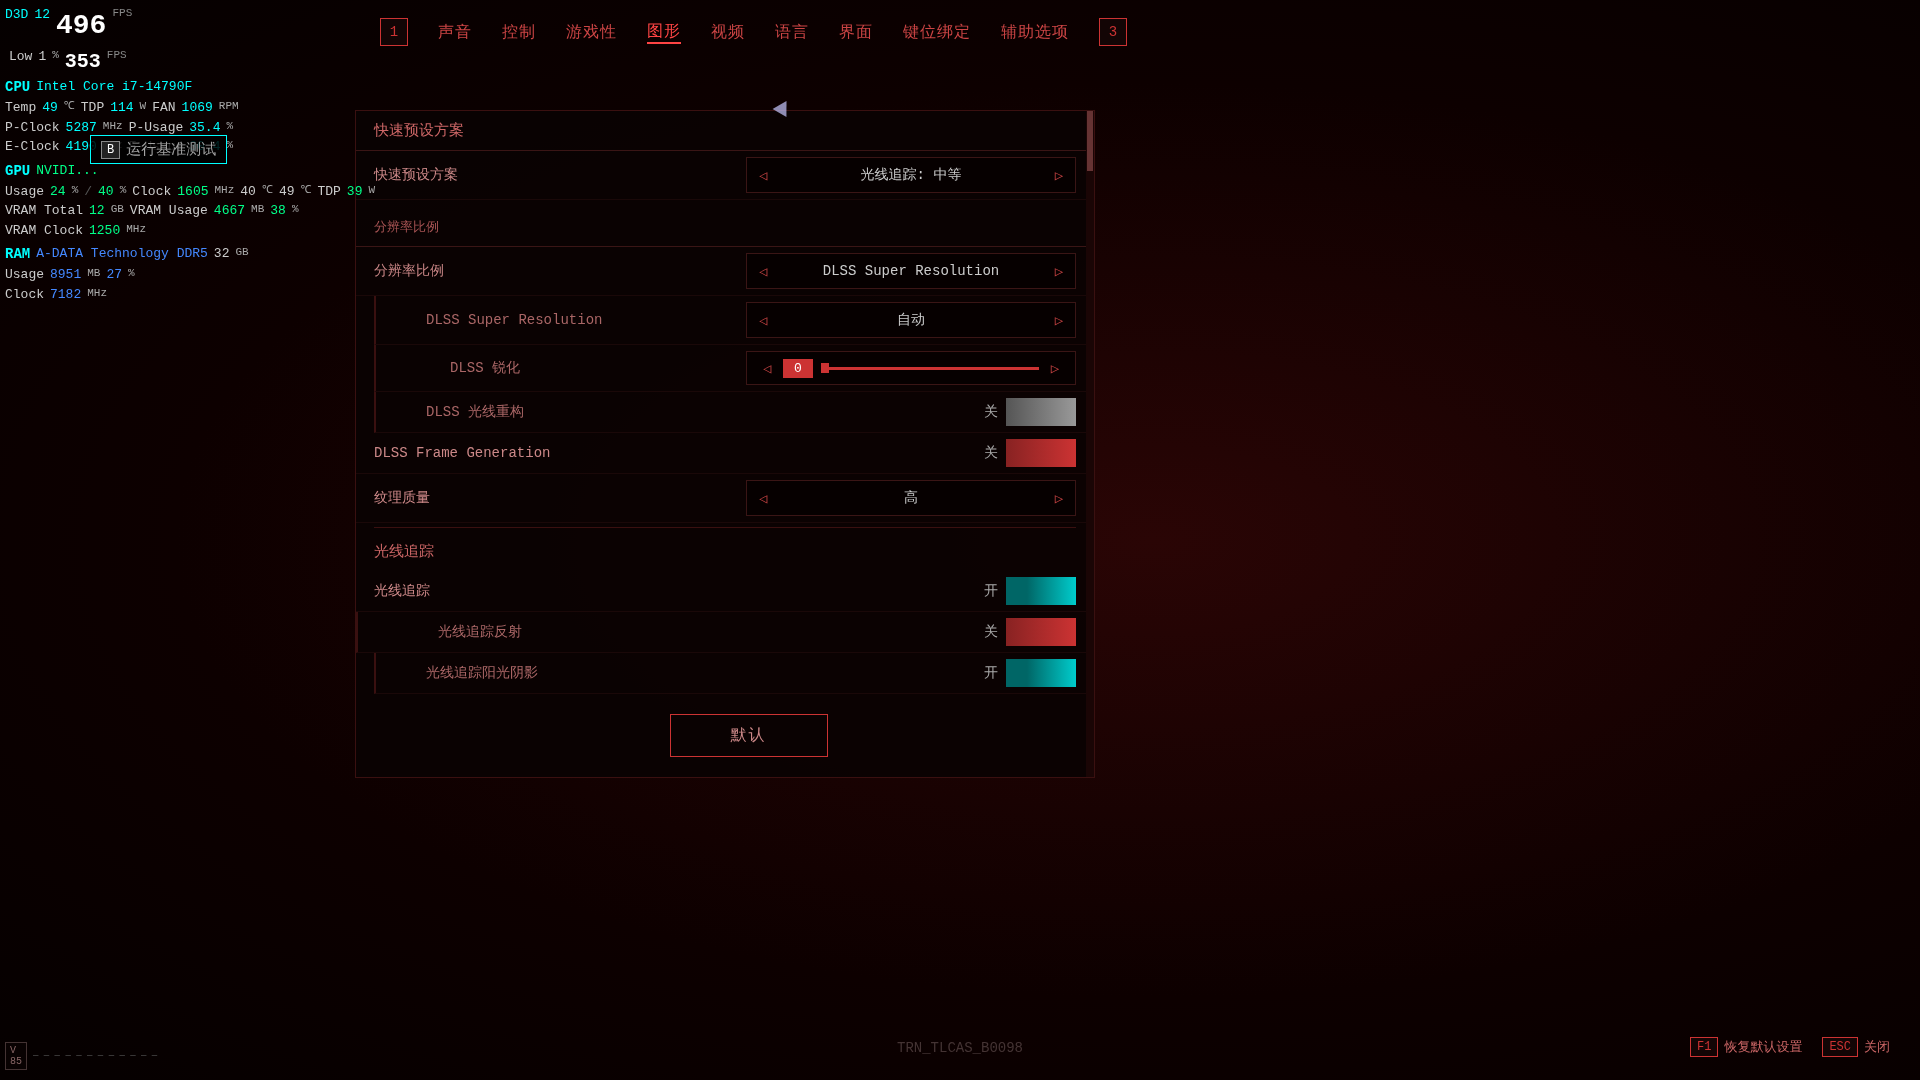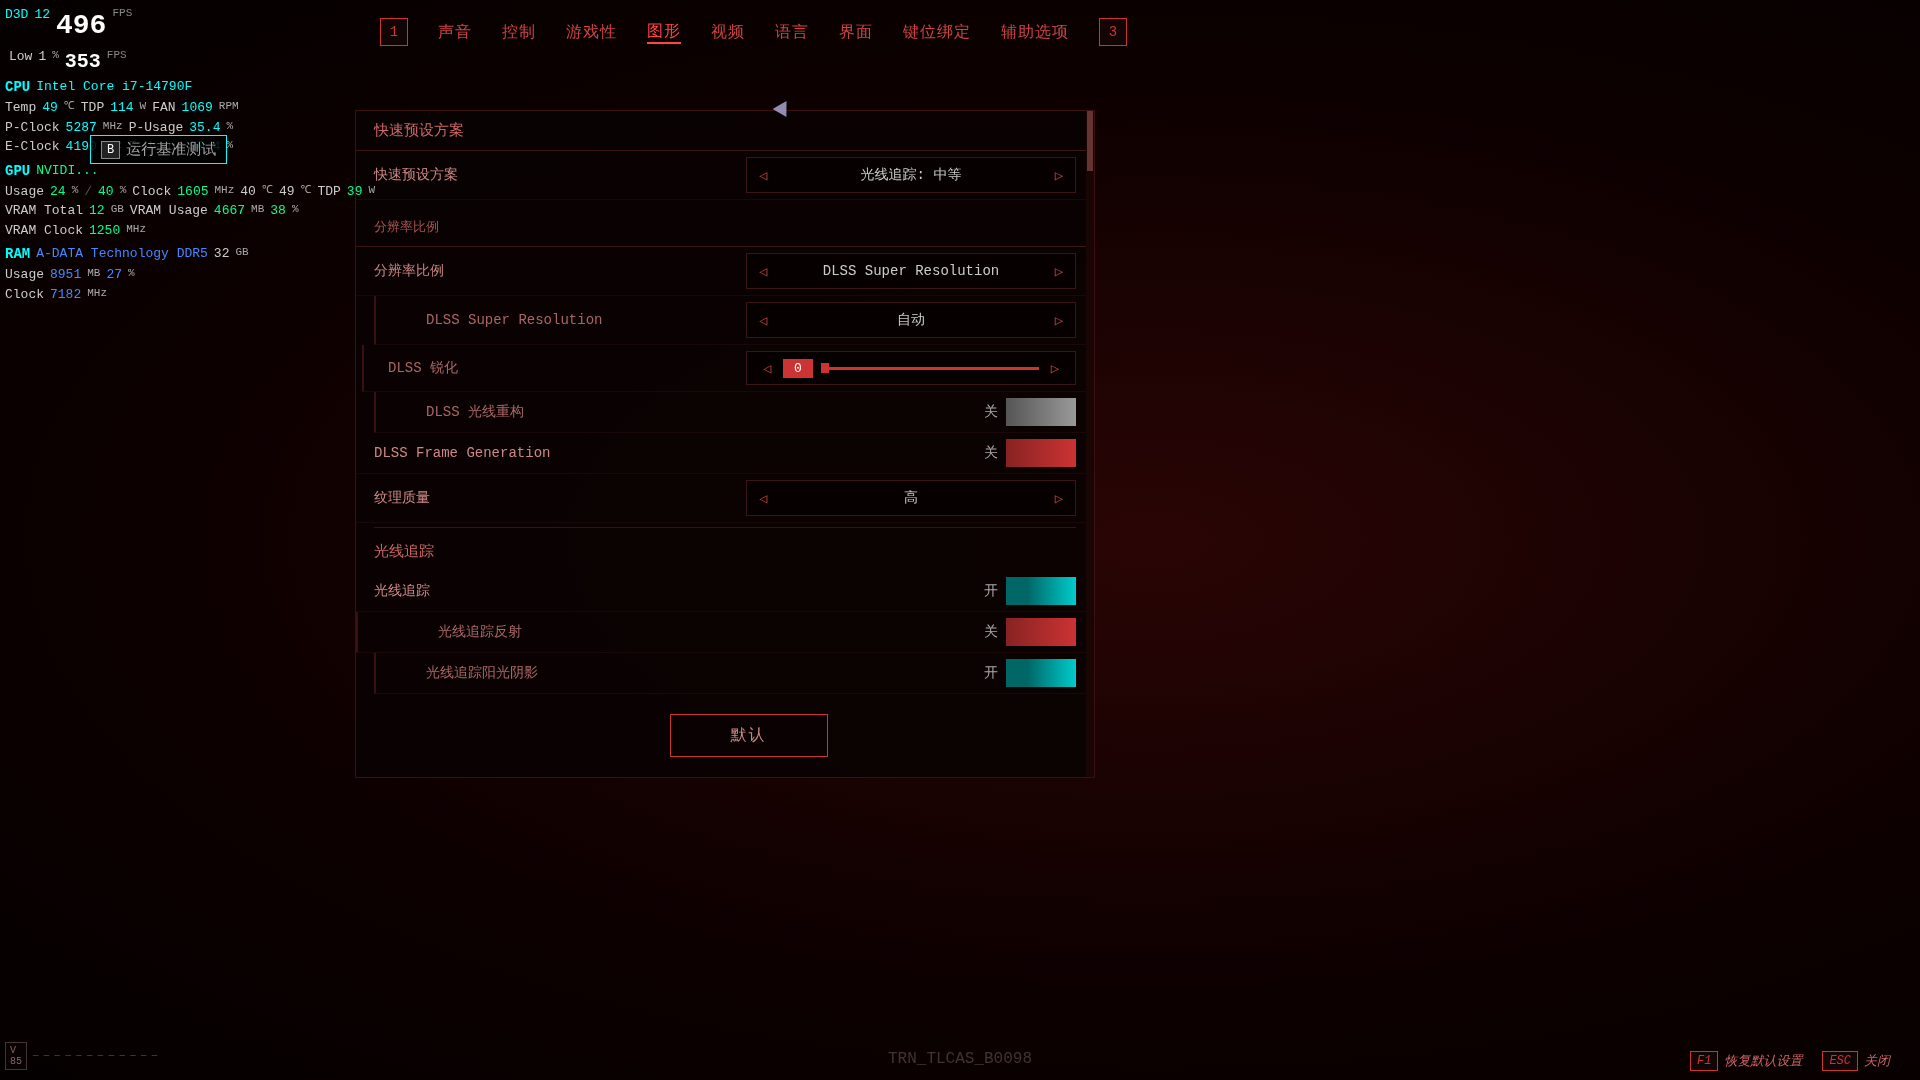--- a/index.html
+++ b/index.html
@@ -242,27 +242,26 @@
       font-size: 16px;
       cursor: pointer;
       letter-spacing: 2px;
       font-family: 'Courier New', monospace;
       margin-left: 47px;
     }
 
     
     .bottom-bar {
       position: absolute;
-      bottom: 9px;
+      bottom: 23px;
       right: 30px;
       display: flex;
       align-items: center;
       gap: 20px;
       z-index: 10;
-      font-style: italic;
     }
     .bottom-action {
       display: flex;
       align-items: center;
       gap: 6px;
       color: #cc6666;
       font-size: 13px;
     }
     .key-box {
       background: rgba(20,5,5,0.9);
@@ -290,25 +289,25 @@
       padding: 2px 4px;
     }
     .version-text {
       color: #555;
       font-size: 9px;
     }
 
     
     .bottom-center {
       position: absolute;
-      bottom: 12px;
+      bottom: 24px;
       left: 50%;
       transform: translateX(-50%);
       color: #443333;
-      font-size: 16px;
+      font-size: 14px;
       z-index: 10;
     }
 
     
     .panel-scrollbar {
       position: absolute;
       right: 0;
       top: 0;
       bottom: 0;
       width: 8px;
@@ -506,21 +505,21 @@
 
   <div class="setting-row" style="padding-left:50px; border-left:2px solid #3a1010; margin-left:18px;">
     <span class="setting-label sub">DLSS Super Resolution</span>
     <div class="arrow-control">
       <div class="arrow-btn">◁</div>
       <span class="arrow-value">自动</span>
       <div class="arrow-btn">▷</div>
     </div>
   </div>
 
-  <div class="setting-row" style="padding-left:24px; border-left:2px solid #3a1010; margin-left:6px;">
+  <div class="setting-row" style="padding-left:74px; border-left:2px solid #3a1010; margin-left:18px;">
     <span class="setting-label sub">DLSS 锐化</span>
     <div class="slider-control">
       <div class="arrow-btn" style="color:#cc4444;">◁</div>
       <div class="slider-num">0</div>
       <div class="slider-track">
         <div class="slider-thumb"></div>
       </div>
       <div class="arrow-btn" style="color:#cc4444;">▷</div>
     </div>
   </div>

